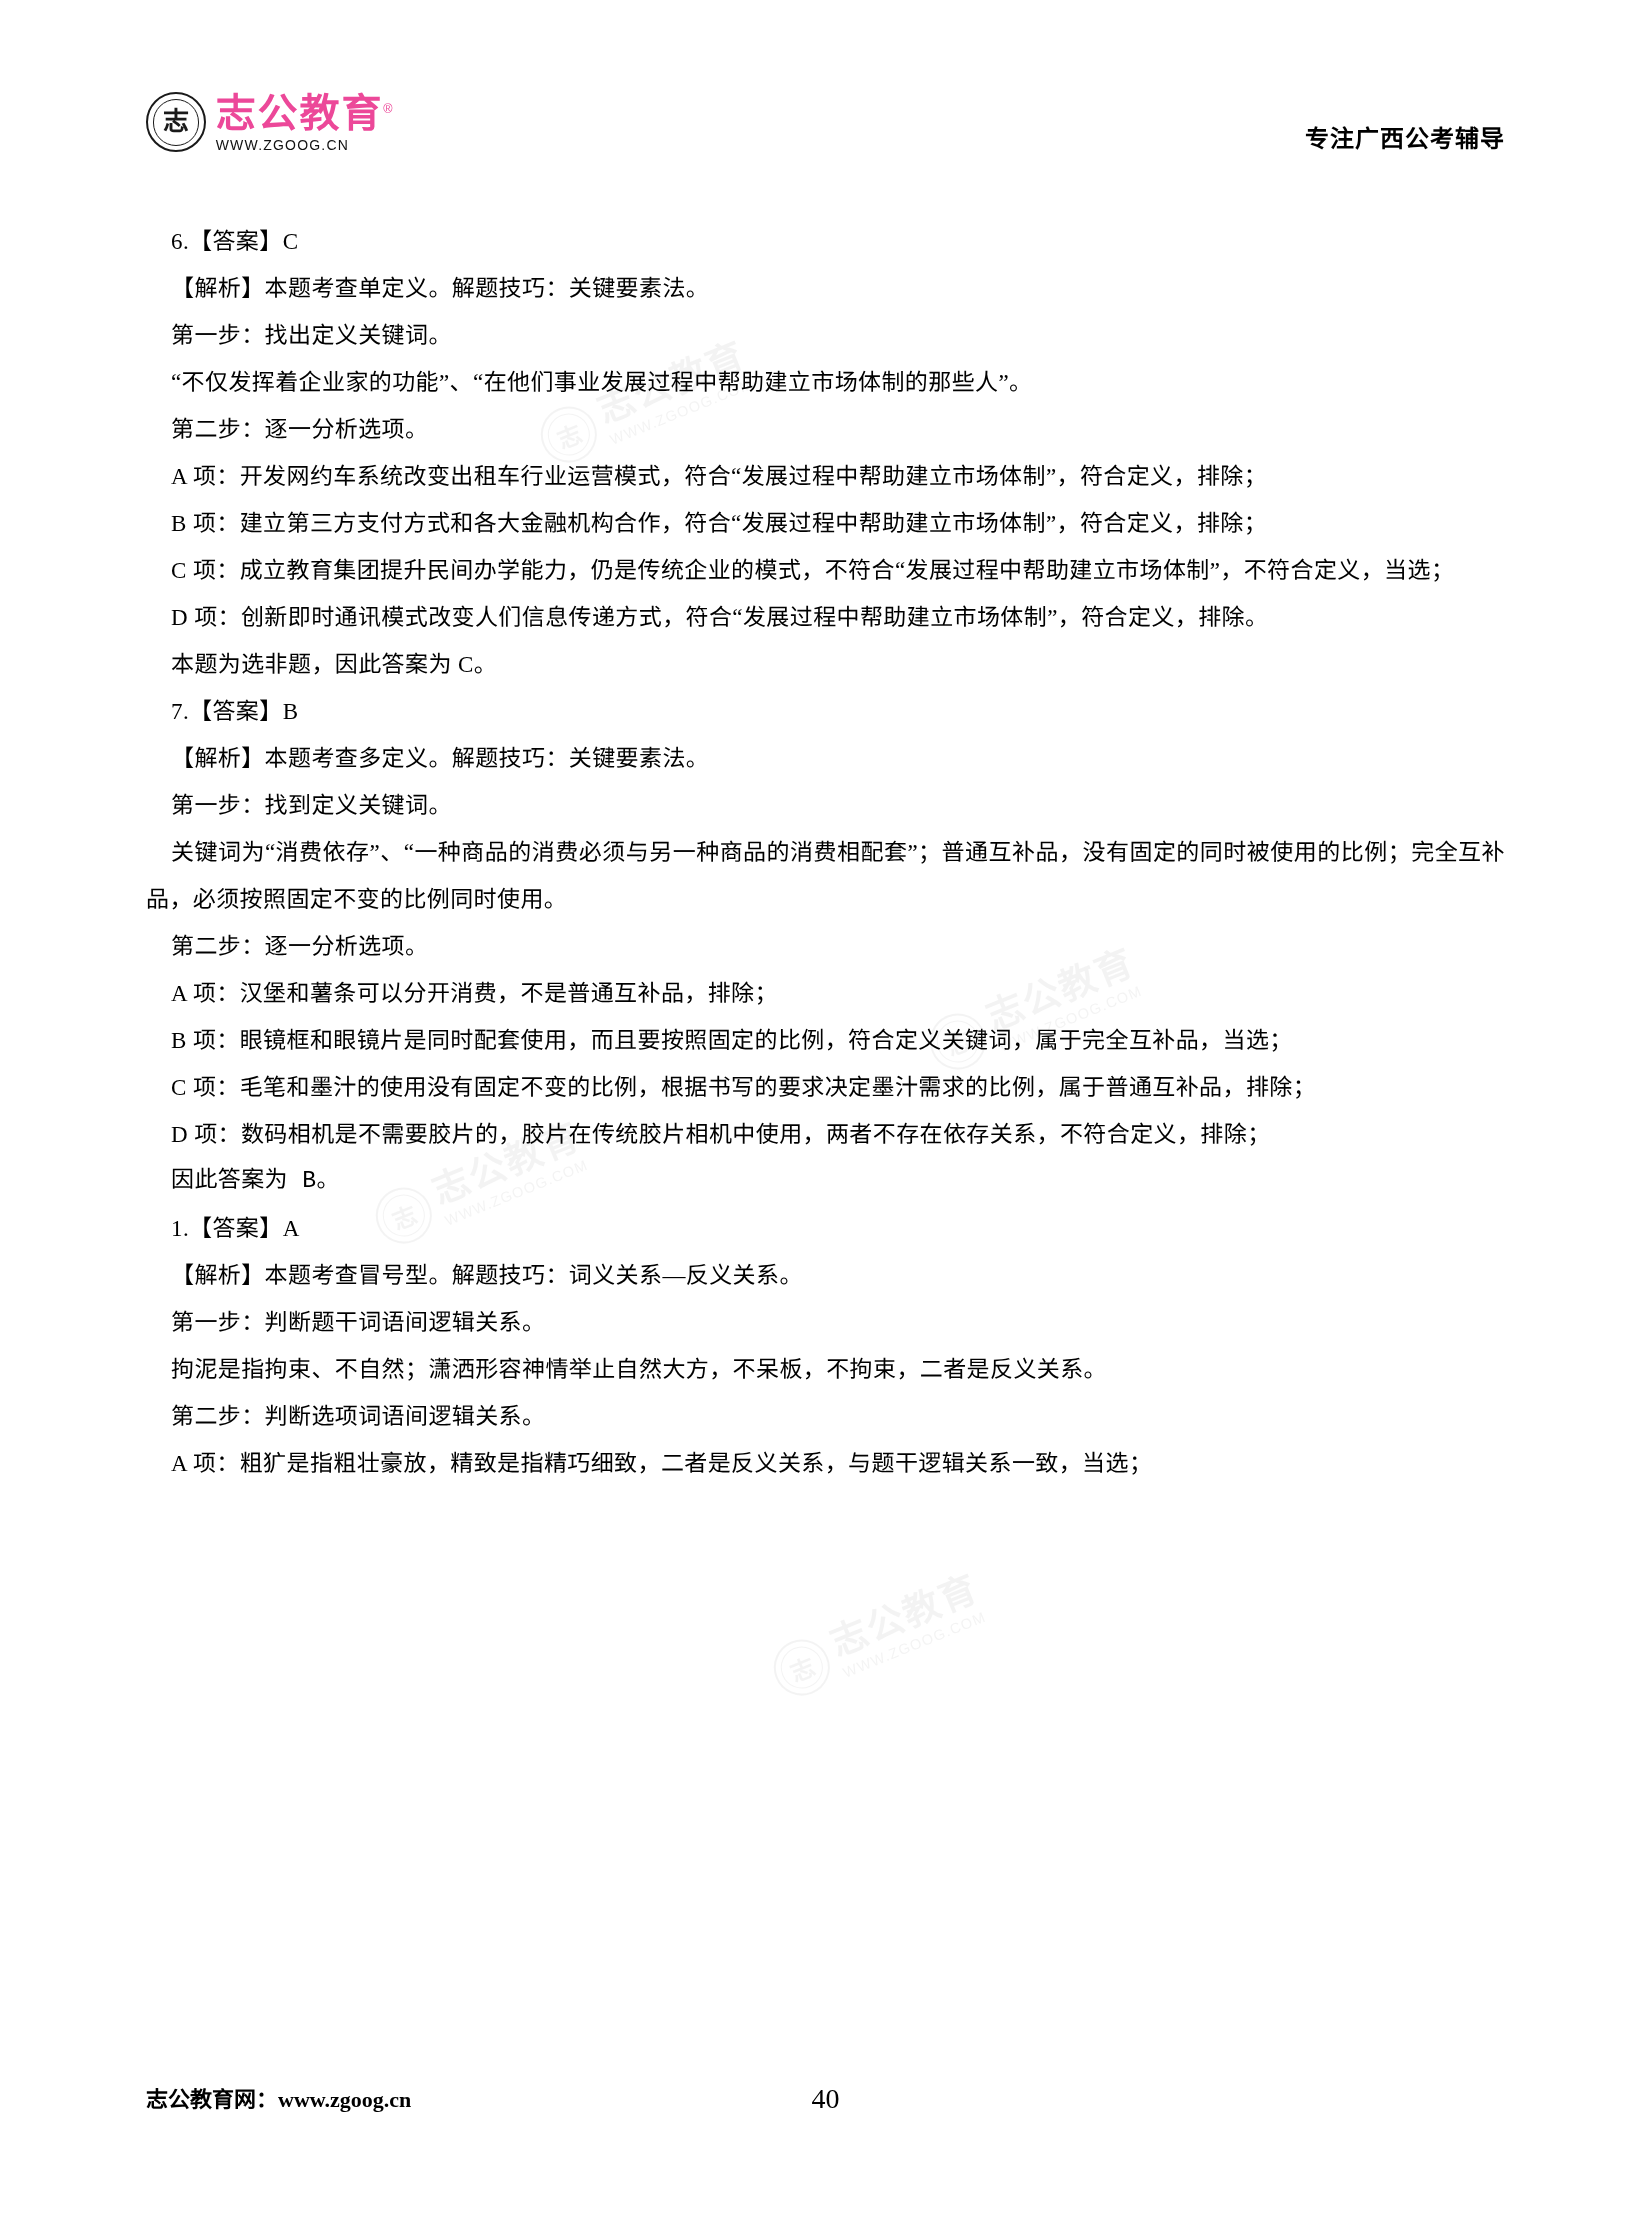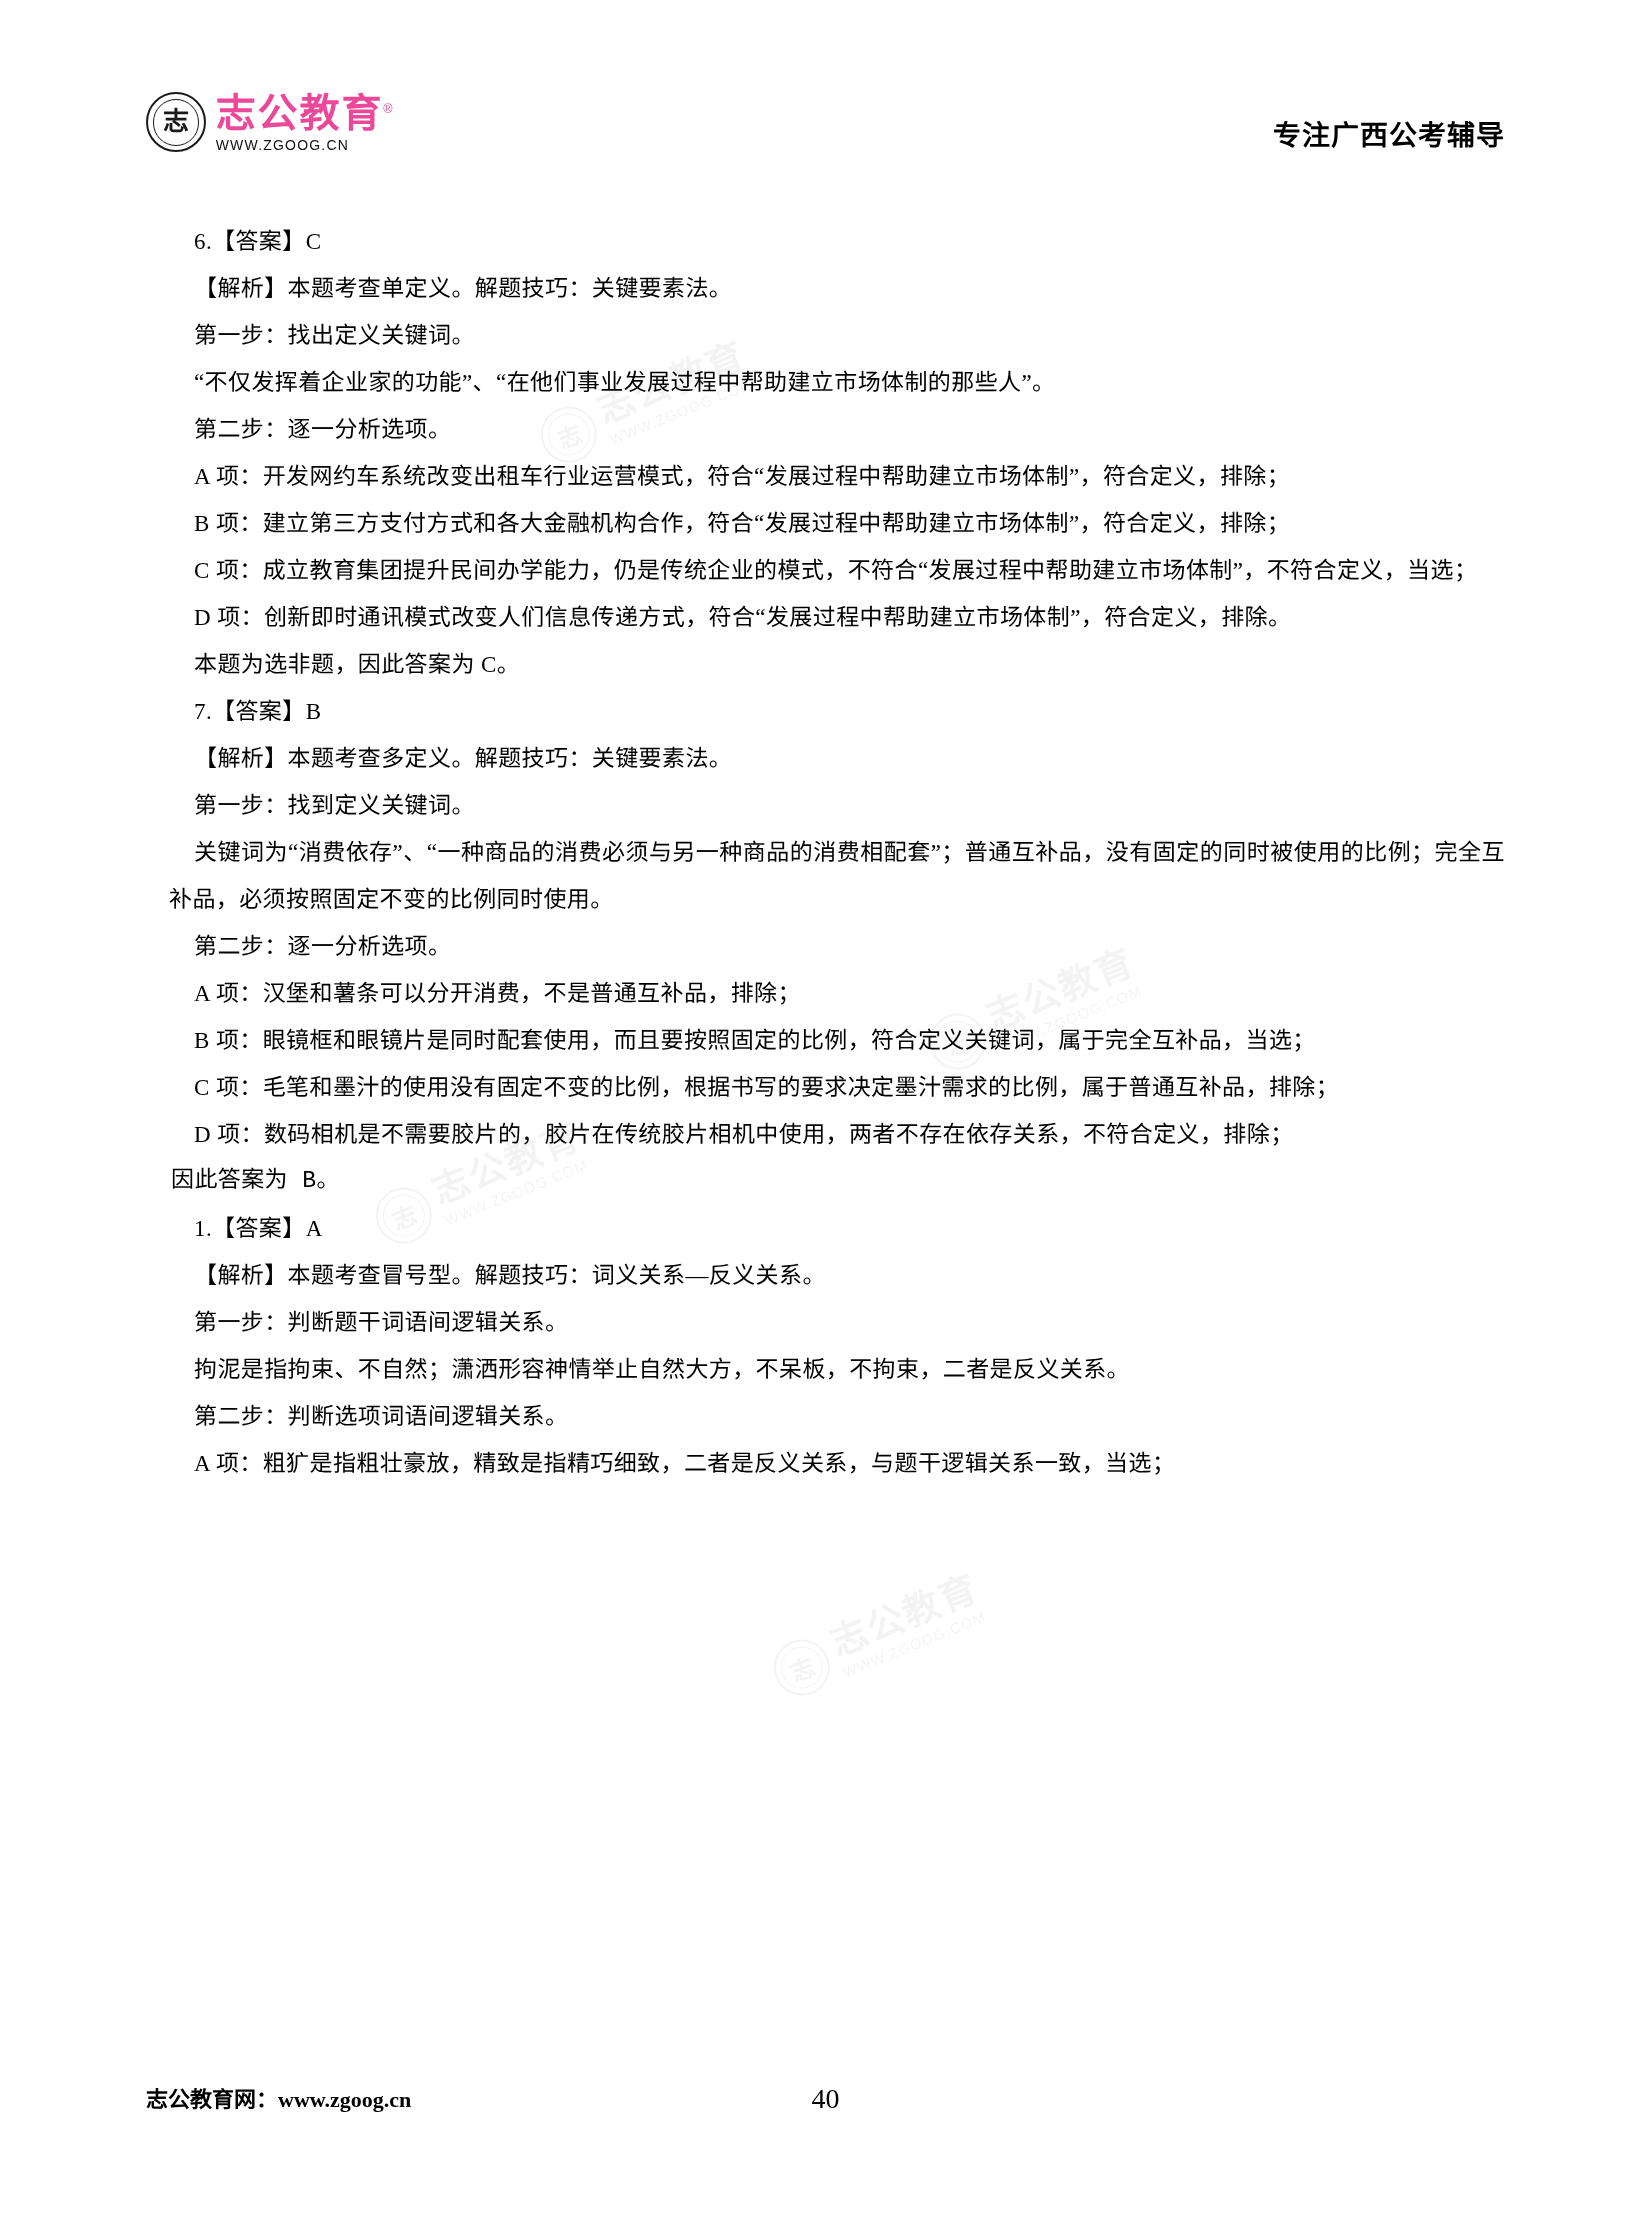--- a/index.html
+++ b/index.html
@@ -90,23 +90,23 @@
   .brand-url {
     font-family: "Liberation Sans", sans-serif;
     font-size: 14px;
     letter-spacing: 1.2px;
     color: #111111;
     margin-top: 2.9px;
   }
   .header-right {
     position: absolute;
     right: 0;
-    top: 21px;
-    font-family: "Liberation Sans", sans-serif;
-    font-size: 28px;
+    top: 27px;
+    font-family: "Liberation Sans", sans-serif;
+    font-size: 24px;
     font-weight: bold;
     color: #000000;
     letter-spacing: 1px;
     margin-left: 36px;
   }
 
   
   .content {
     position: absolute;
     left: 146px;
@@ -117,21 +117,20 @@
     font-size: 23px;
     line-height: 47px;
     text-align: justify;
     text-justify: inter-ideograph;
     margin: 0;
     padding: 0;
     letter-spacing: 0.4px;
   }
   .para.indent {
     text-indent: 25px;
-    margin-left: 23px;
   }
   .para.indent2 {
     text-indent: 0;
     padding-left: 25px;
     font-family: Liberation Mono, monospace;
   }
 
   
   .wm {
     position: absolute;

